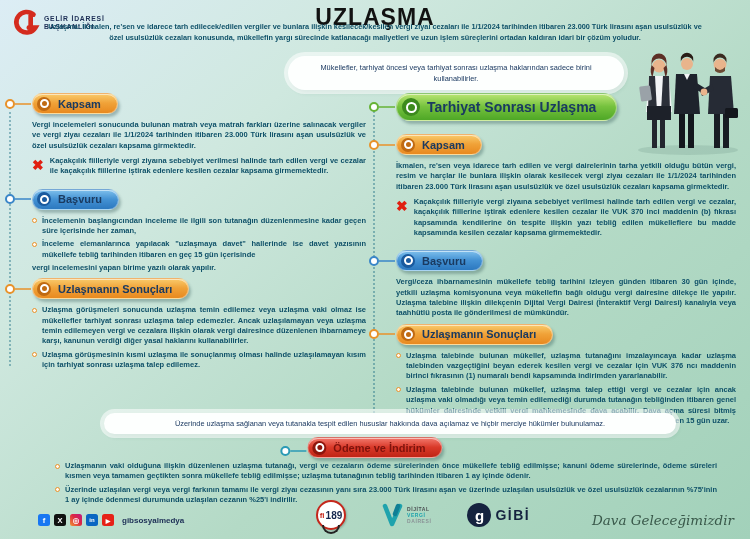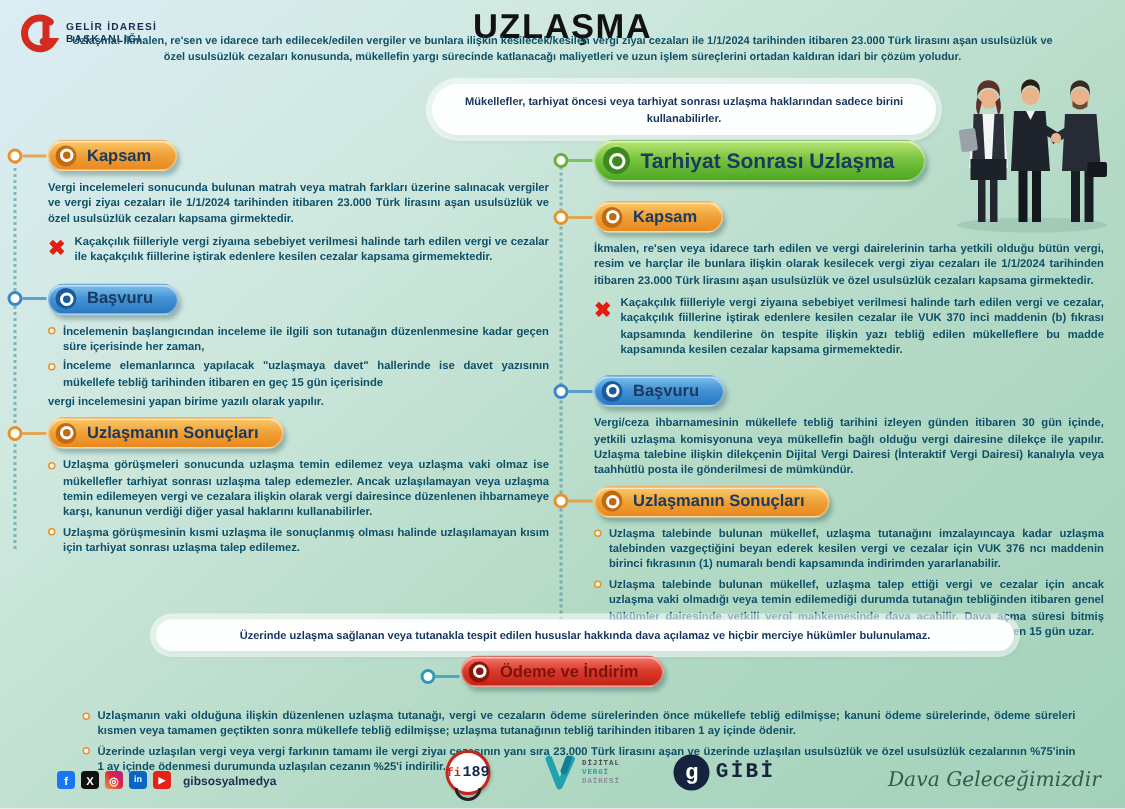--- a/index.html
+++ b/index.html
@@ -17,21 +17,21 @@
   .brand-text span { font-size:6.8px; font-weight:800; letter-spacing:.8px; color:#1c2e55; }
   .title { position:absolute; top:4px; left:0; width:100%; text-align:center;
            font-size:23px; font-weight:800; letter-spacing:1px; color:#121212; }
   .intro { position:absolute; top:22px; left:45px; width:660px; text-align:center;
            font-size:7.3px; font-weight:700; line-height:1.5; color:#0e5068; }
 
   
   .cloud { position:absolute; background:#fdfffe; border-radius:20px;
            box-shadow:0 0 0 4px rgba(255,255,255,.55), 2px 3px 4px rgba(60,110,100,.18);
            display:flex; align-items:center; justify-content:center; text-align:center; }
-  .cloud p { font-size:7.4px; font-weight:700; color:#14335c; line-height:1.5; padding:3px 12px; }
+  .cloud p { font-size:7.4px; font-weight:400; color:#14335c; line-height:1.5; padding:3px 12px; }
   .cloud-top { left:288px; top:56px; width:336px; height:34px; }
   .cloud-bottom { left:104px; top:413px; width:572px; height:21px; }
 
   
   .col { position:absolute; top:93px; }
   #col-left  { left:32px;  width:334px; }
   #col-right { left:396px; width:340px; }
   .col::before { content:""; position:absolute; left:-23px; top:14px; bottom:8px;
                  border-left:2px dotted rgba(35,115,135,.45); }
 
@@ -74,36 +74,36 @@
             text-align:justify; margin-bottom:5px; }
   .warn { display:flex; gap:6px; align-items:flex-start; margin-bottom:7px; }
   .x-icon { color:#e01f10; font-size:14px; line-height:1; font-weight:800; flex:none; margin-top:2px; }
   .bullet { display:flex; gap:5px; align-items:flex-start; margin-bottom:3px; }
   .dot-ring { flex:none; width:5px; height:5px; border:1.6px solid #e8922a; border-radius:50%;
               margin-top:2.5px; background:#fff8ef; }
   .outro { margin-top:2px; }
 
   
   .payment-pill { position:absolute; top:437px; left:50%; transform:translateX(-50%); }
-  .payment-list { position:absolute; top:472px; left:55px; width:662px; }
+  .payment-list { position:absolute; top:461px; left:55px; width:662px; }
   .payment-list .body-p { margin-bottom:2px; }
 
   
   .illus { position:absolute; right:6px; top:50px; }
 
   
   .social { position:absolute; left:38px; top:514px; display:flex; gap:4px; align-items:center; }
   .si { width:12px; height:12px; border-radius:2.5px; color:#fff; font-size:7.5px; font-weight:800;
         display:flex; align-items:center; justify-content:center; }
   .si-fb { background:#1877f2; } .si-x { background:#111; }
   .si-ig { background:linear-gradient(45deg,#f09433,#dc2743 55%,#bc1888); }
   .si-li { background:#0a66c2; font-size:6px; } .si-yt { background:#e62117; font-size:6px; }
   .handle { margin-left:4px; font-size:8px; font-weight:800; color:#1c2e55; }
 
-  .logos { position:absolute; left:297px; top:500px; display:flex; gap:36px; align-items:center;font-family:Liberation Mono, monospace; }
+  .logos { position:absolute; left:316px; top:500px; display:flex; gap:36px; align-items:center; }
   .vimer-circle { width:30px; height:30px; border-radius:50%; background:#fff; border:2.5px solid #c5271b;
         display:flex; align-items:center; justify-content:center; font-weight:800; font-size:10px;
         color:#14264d; position:relative; box-shadow:1px 1px 2px rgba(0,0,0,.2); }
   .vimer-fi { color:#c5271b; font-size:8px; font-weight:800; margin-right:1px; }
   .vimer-circle::after { content:""; position:absolute; bottom:-6px; left:50%; transform:translateX(-50%);
         width:14px; height:7px; border:2px solid #222; border-top:none; border-radius:0 0 9px 9px; }
   .dvd { display:flex; align-items:center; gap:3px; }
   .dvd-text { display:flex; flex-direction:column; line-height:1.25; }
   .dvd-text span { font-size:5px; font-weight:800; letter-spacing:.6px; }
   .dvd-l1 { color:#4a4f52; } .dvd-l2 { color:#1fa3ad; } .dvd-l3 { color:#8a9296; }

